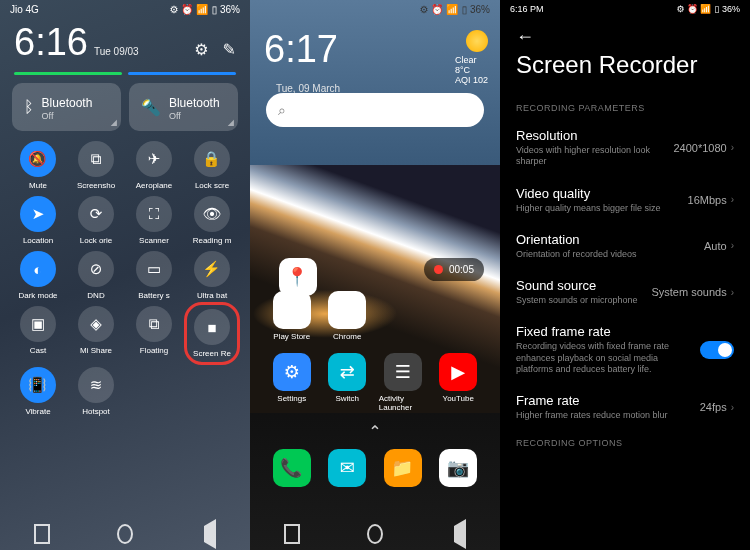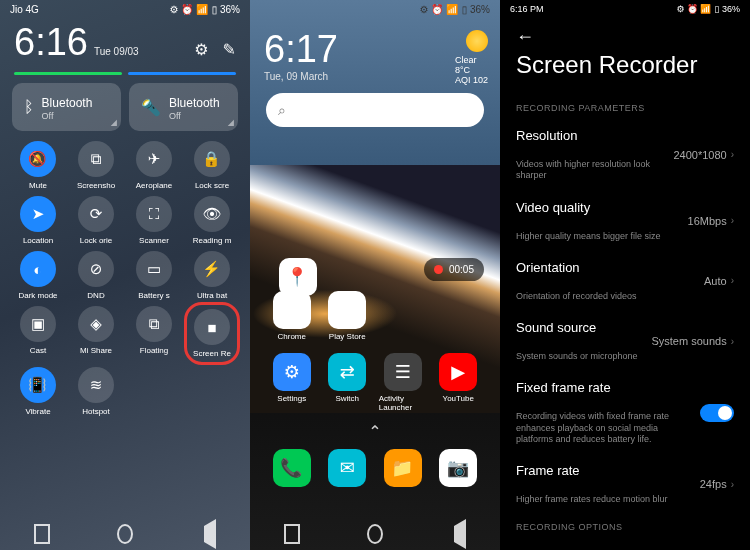--- a/index.html
+++ b/index.html
@@ -48,21 +48,21 @@
 .caret{text-align:center;opacity:.8;margin:4px 0 2px}
 
 .p3{background:#000}
 .p3 .status{font-size:9px}
 .back{padding:10px 16px 6px;font-size:18px}
 .title{padding:0 16px 16px;font-size:24px;font-weight:400}
 .sect{padding:8px 16px 6px;font-size:9px;letter-spacing:.5px;color:#777}
 .row3{padding:9px 16px;display:flex;align-items:center}
 .row3 .txts{flex:1;padding-right:8px}
 .row3 .t{font-size:13px}
-.row3 .d{font-size:9px;color:#888;margin-top:16px;line-height:1.25}
+.row3 .d{font-size:9px;color:#888;margin-top:2px;line-height:1.25}
 .row3 .val{font-size:11px;color:#aaa}
 .row3 .chev{color:#666;margin-left:4px;font-size:10px}
 .toggle{width:34px;height:18px;border-radius:10px;background:#0a84ff;position:relative}
 .toggle::after{content:"";position:absolute;right:2px;top:2px;width:14px;height:14px;background:#fff;border-radius:50%}
 .toggle.off{background:#444}
 .toggle.off::after{right:auto;left:2px}
 .sq{width:12px;height:12px;border:2px solid #fff}
 .circ-nav{width:12px;height:12px;border:2px solid #fff;border-radius:50%}
 .tri{width:0;height:0;border-top:7px solid transparent;border-bottom:7px solid transparent;border-right:12px solid #fff}
 </style>
@@ -188,21 +188,21 @@
 </div>
 
 <div class="phone p2">
  <div class="mtn"></div>
  <div class="status">
   <span></span>
         <span>⚙ ⏰ 📶 ▯ <span>36%</span></span>
  </div>
  <div style="position:absolute;top:28px;left:14px">
   <div class="clock-big">6:17</div>
-  <div class="clock-date" style="margin:0">Tue, 09 March</div>
+  <div class="clock-date" style="margin:12px">Tue, 09 March</div>
  </div>
  <div class="weather">
   <div class="sun"></div>
   <div>Clear</div>
   <div>8°C</div>
   <div>AQI 102</div>
  </div>
  <div class="search">
   <span class="mag">⌕</span>
  </div>
@@ -210,26 +210,26 @@
   <span class="recdot"></span>
   <span>00:05</span>
  </div>
  <div style="position:absolute;top:258px;left:24px" class="app">
   <div class="ic" style="background:#fff">📍</div>
   <span>Maps</span>
  </div>
  <div class="hs">
   <div class="row" id="hrow1">
           <div class="app">
+   <div class="ic" style="background:#fff">▶</div>
+   <span>Play Store</span>
+          </div>
+          <div class="app">
    <div class="ic" style="background:#fff">◯</div>
    <span>Chrome</span>
-          </div>
-          <div class="app">
-   <div class="ic" style="background:#fff">▶</div>
-   <span>Play Store</span>
           </div>
           <div class="app" style="visibility:hidden">
             <div class="ic"></div>
           </div>
           <div class="app" style="visibility:hidden">
             <div class="ic"></div>
           </div>
         </div>
   <div class="row" id="hrow2">
           <div class="app">

